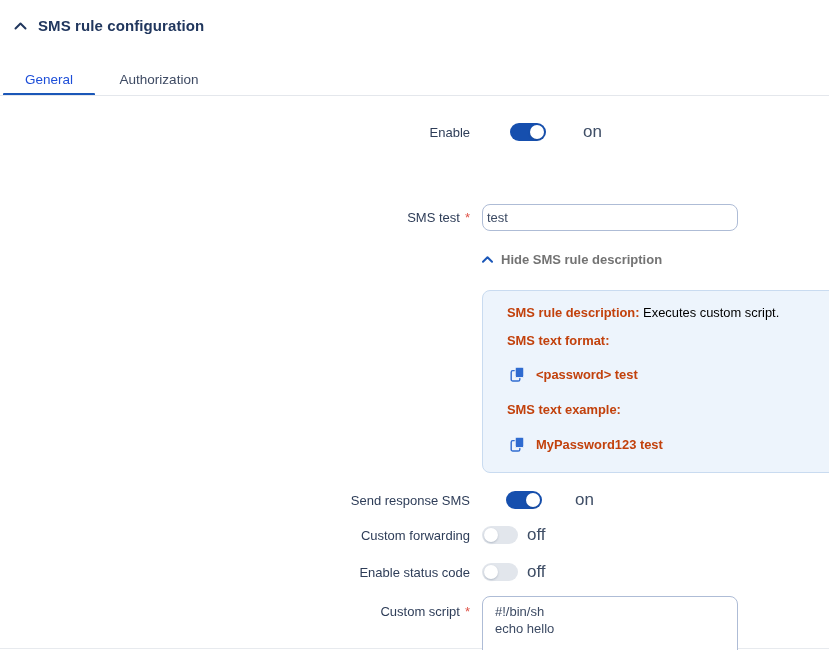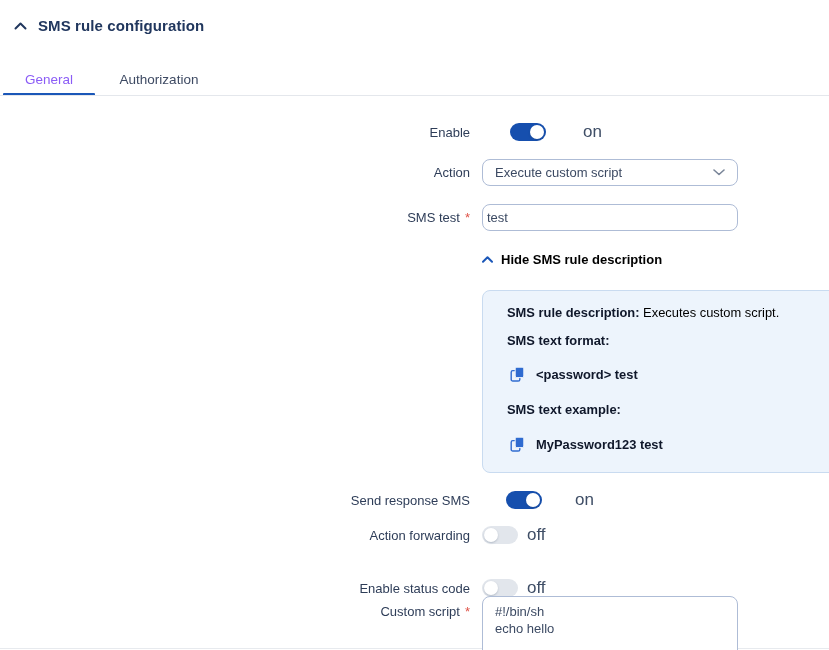--- a/index.html
+++ b/index.html
@@ -5,32 +5,32 @@
   html,body{margin:0;padding:0;background:#fff;}
   .page{
     position:relative;width:829px;height:650px;background:#fff;overflow:hidden;
     font-family:"Liberation Sans","DejaVu Sans",sans-serif;
   }
   
   .hdr{position:absolute;top:17px;left:14px;display:flex;align-items:center;gap:11px;cursor:pointer;}
   .hdr-title{font-size:15px;font-weight:bold;color:#21375e;letter-spacing:.1px;text-align:center;}
   
   .tab{position:absolute;top:70px;height:22px;font-size:13.5px;text-align:center;line-height:20px;cursor:pointer;}
-  .tab-general{left:3px;width:92px;color:#8b5cf6;}
+  .tab-general{left:3px;width:92px;color:#1d4ed8;}
   .tab-auth{left:103px;width:112px;color:#3e4a63;}
   .tab-underline{position:absolute;top:93px;left:3px;width:92px;height:3px;background:#1b57b8;border-radius:1px;}
   .tab-divider{position:absolute;top:95px;left:0;width:829px;height:1px;background:#e4e7ec;}
   
   .row{position:absolute;left:0;width:829px;display:flex;align-items:center;}
   .r-enable{top:120px;height:24px;gap:28px;}
   .r-action{top:158px;height:28px;}
   .r-smstext{top:203px;height:28px;}
   .r-send{top:488px;height:24px;gap:24px;}
   .r-fwd{top:523px;height:24px;}
-  .r-status{top:576px;height:24px;}
+  .r-status{top:560px;height:24px;}
   .r-script{top:596px;align-items:flex-start;}
   .lbl{width:470px;text-align:right;font-size:13px;color:#2e3d58;white-space:nowrap;}
   .r-script .lbl{padding-top:8px;}
   .star{color:#de5247;margin-left:5px;}
   .ctl{margin-left:12px;}
   
   .switch{position:relative;width:36px;height:18px;border-radius:9px;cursor:pointer;flex:0 0 auto;}
   .switch.on{background:#164fae;}
   .switch.off{background:#e2e6ec;}
   .knob{position:absolute;top:2px;width:14px;height:14px;border-radius:50%;background:#fff;box-shadow:0 1px 2px rgba(40,60,90,.25);}
@@ -48,29 +48,29 @@
     border:1px solid #aebcd6;border-radius:8px;padding:0 4px;
     font-family:"Liberation Sans","DejaVu Sans",sans-serif;font-size:13px;color:#3c4a63;outline:none;
   }
   .textarea{
     position:relative;z-index:2;width:256px;height:84px;box-sizing:border-box;background:#fff;
     border:1px solid #aebcd6;border-radius:8px;padding:6px 12px;resize:none;
     font-family:"Liberation Sans","DejaVu Sans",sans-serif;font-size:13px;line-height:17px;color:#3c4a63;outline:none;
   }
   
   .desc-link{position:absolute;top:252px;left:482px;display:flex;align-items:center;gap:8px;cursor:pointer;}
-  .desc-link span{font-size:13px;font-weight:600;color:#000000;}
+  .desc-link span{font-size:13px;font-weight:600;color:#737373;}
   
   .info-box{
     position:absolute;top:290px;left:482px;width:392px;height:183px;box-sizing:border-box;
     background:#edf4fc;border:1px solid #c9dbf0;border-radius:8px;
     padding:13px 24px 0 24px;font-size:12.9px;line-height:17px;
   }
   .info-box p{margin:0;}
-  .b{font-weight:bold;color:#0f172a;}
+  .b{font-weight:bold;color:#c2410c;}
   .n{color:#000000;}
   .mb11{margin-bottom:11px !important;}
   .mb17{margin-bottom:17px !important;}
   .mb18{margin-bottom:18px !important;}
   .box-item{display:flex;align-items:center;gap:11px;margin-left:3px;}
   .copy-btn{display:flex;align-items:center;cursor:pointer;}
   
   .bottom-divider{position:absolute;top:648px;left:0;width:829px;height:1px;background:#e7eaee;z-index:1;}
 </style>
 </head>
@@ -91,29 +91,20 @@
   <div class="tab-divider"></div>
 
   <div class="row r-enable">
     <div class="lbl">Enable</div>
     <div class="switch on ctl">
       <div class="knob"></div>
     </div>
     <span class="state">on</span>
   </div>
 
-  <div class="row r-action">
-    <div class="lbl">Action</div>
-    <div class="select ctl">
-      <span>Execute custom script</span>
-      <svg width="12" height="7" viewBox="0 0 12 7">
-        <polyline points="1,1 6,5.5 11,1" fill="none" stroke="#7a8699" stroke-width="1.6" stroke-linecap="round" stroke-linejoin="round"></polyline>
-      </svg>
-    </div>
-  </div>
 
   <div class="row r-smstext">
     <div class="lbl">
       <span>SMS test</span><span class="star">*</span>
     </div>
     <input class="input ctl" value="test" style="">
   </div>
 
   <div class="desc-link">
     <svg width="11" height="7" viewBox="0 0 11 7">
@@ -148,21 +139,21 @@
 
   <div class="row r-send">
     <div class="lbl">Send response SMS</div>
     <div class="switch on ctl">
       <div class="knob"></div>
     </div>
     <span class="state">on</span>
   </div>
 
   <div class="row r-fwd">
-    <div class="lbl">Action forwarding</div>
+    <div class="lbl">Custom forwarding</div>
     <div class="switch off ctl">
       <div class="knob"></div>
     </div>
     <span class="state">off</span>
   </div>
 
   <div class="row r-status">
     <div class="lbl">Enable status code</div>
     <div class="switch off ctl">
       <div class="knob"></div>

